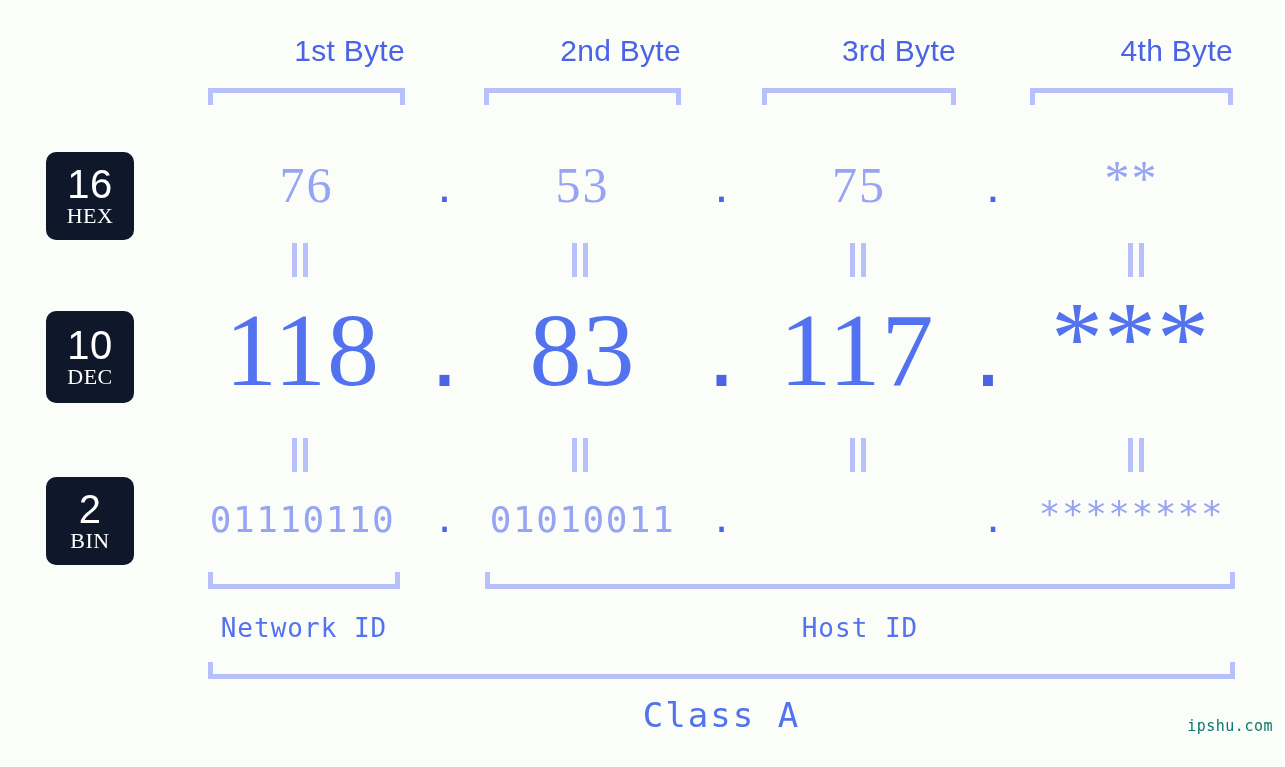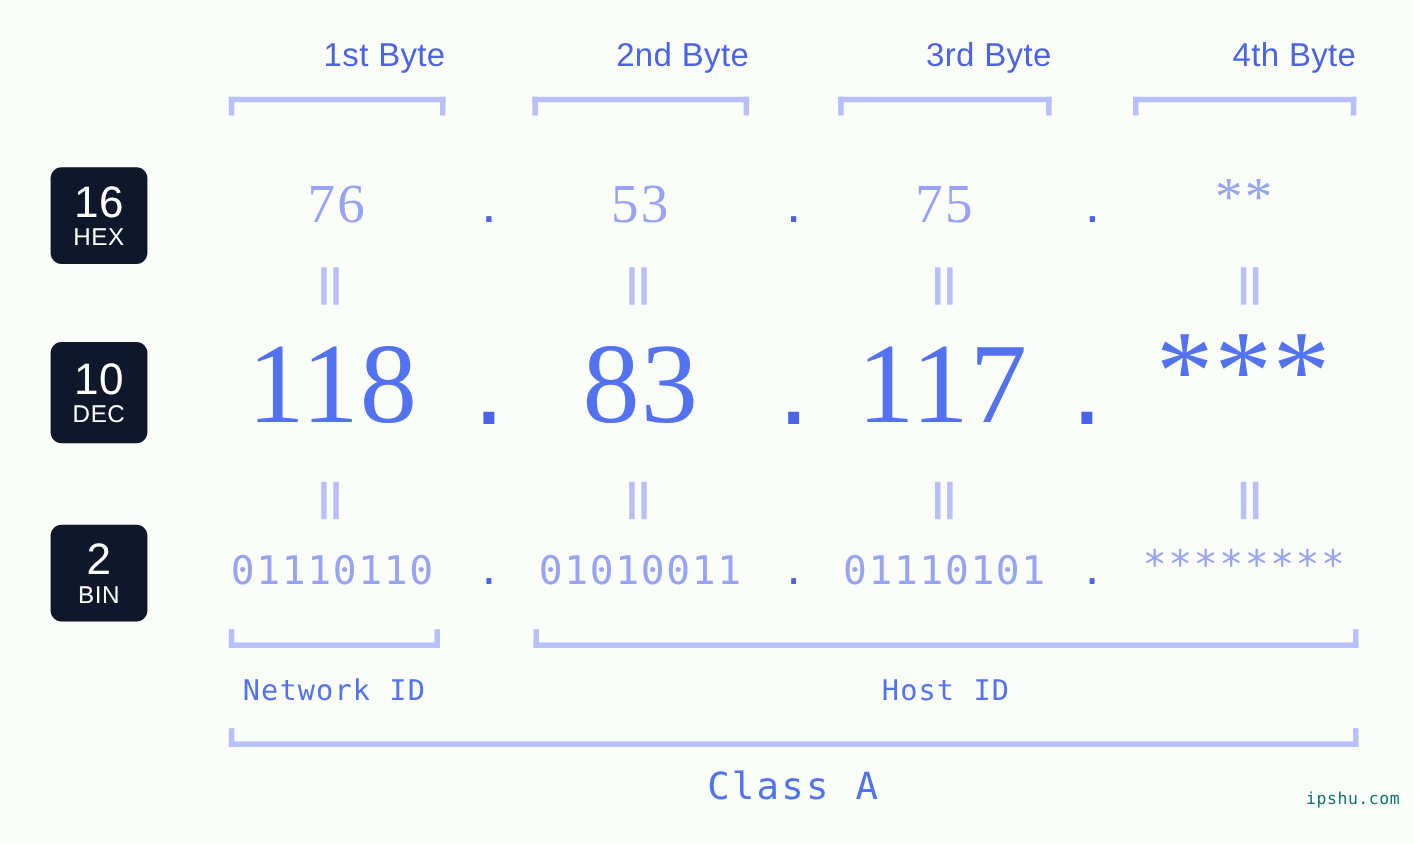--- a/index.html
+++ b/index.html
@@ -78,20 +78,21 @@
     font-size: 40px;
     line-height: 40px;
     font-weight: 400;
     letter-spacing: 0.5px;
   }
   .badge .name {
     font-size: 22px;
     line-height: 24px;
     font-weight: 400;
     letter-spacing: 0.5px;
+    font-family: Liberation Serif, serif;
   }
 
   
   .cell {
     position: absolute;
     text-align: center;
     white-space: nowrap;
     font-family: Liberation Serif, serif;
   }
   .hex-val {
@@ -295,23 +296,20 @@
     <span>.</span>
   </div>
 
   <div class="cell bin-val" style="left:484px; top:497px; width:197px;">
     <span>01010011</span>
   </div>
   <div class="dot dot-bin" style="left:681px; top:497px; width:81px;">
     <span>.</span>
   </div>
 
-  <div class="cell bin-val" style="left:762px; top:497px; width:194px;">
-    <span>01110101</span>
-  </div>
   <div class="dot dot-bin" style="left:956px; top:497px; width:74px;">
     <span>.</span>
   </div>
 
   <div class="cell bin-val" style="left:1030px; top:491px; width:203px;">
     <span>********</span>
   </div>
 
   <div class="bracket bracket-up" style="left:208px; top:572px; width:192px;"></div>
   <div class="bracket bracket-up" style="left:485px; top:572px; width:750px;"></div>

